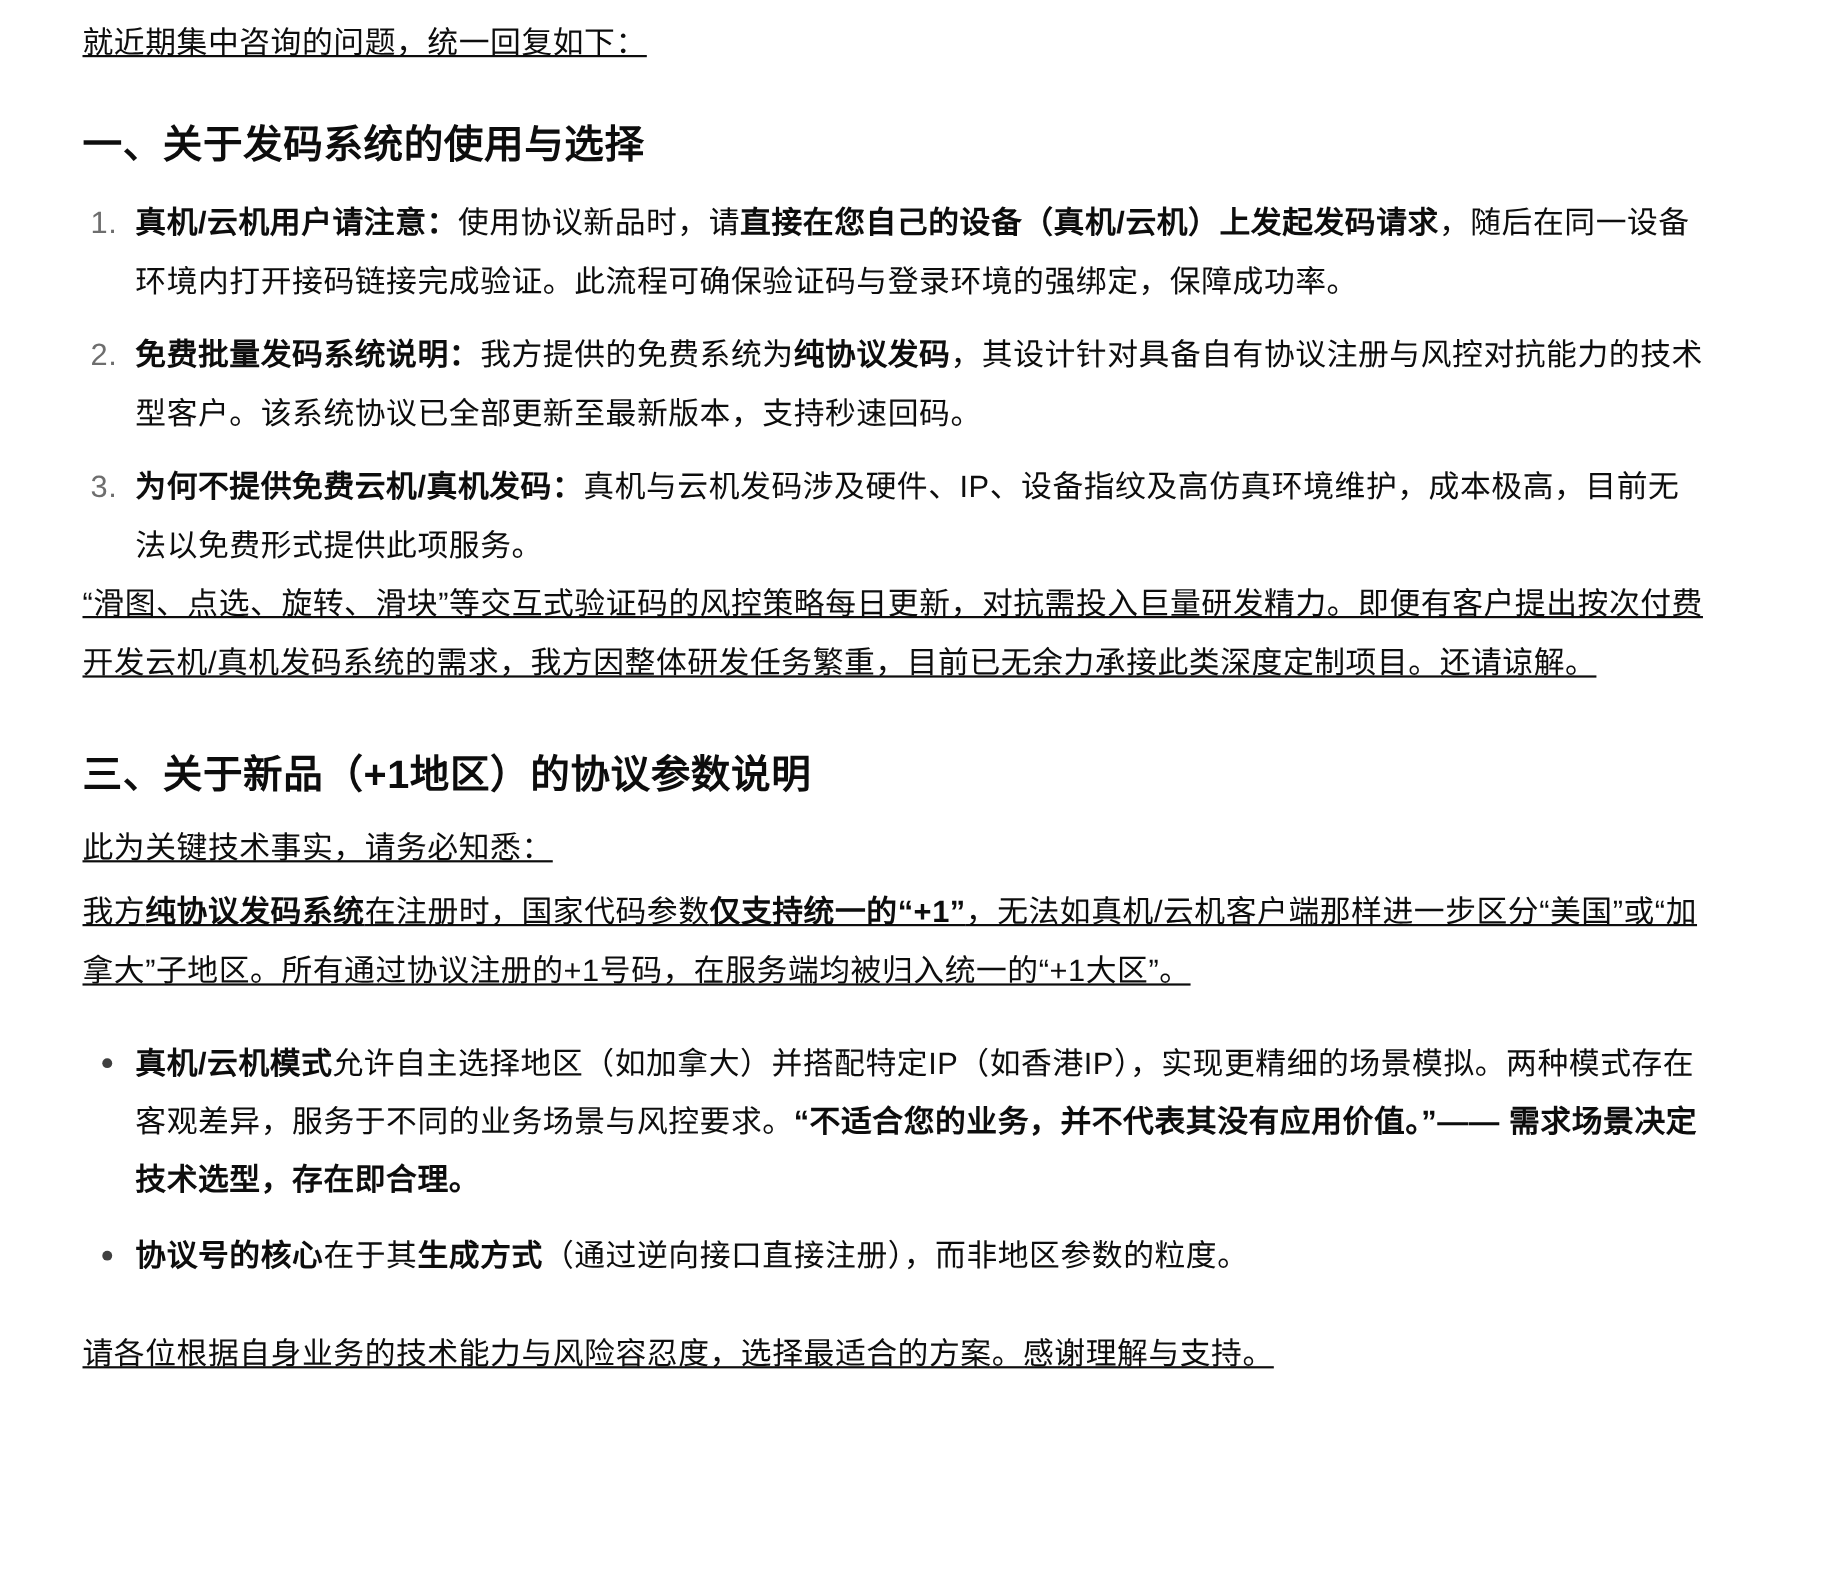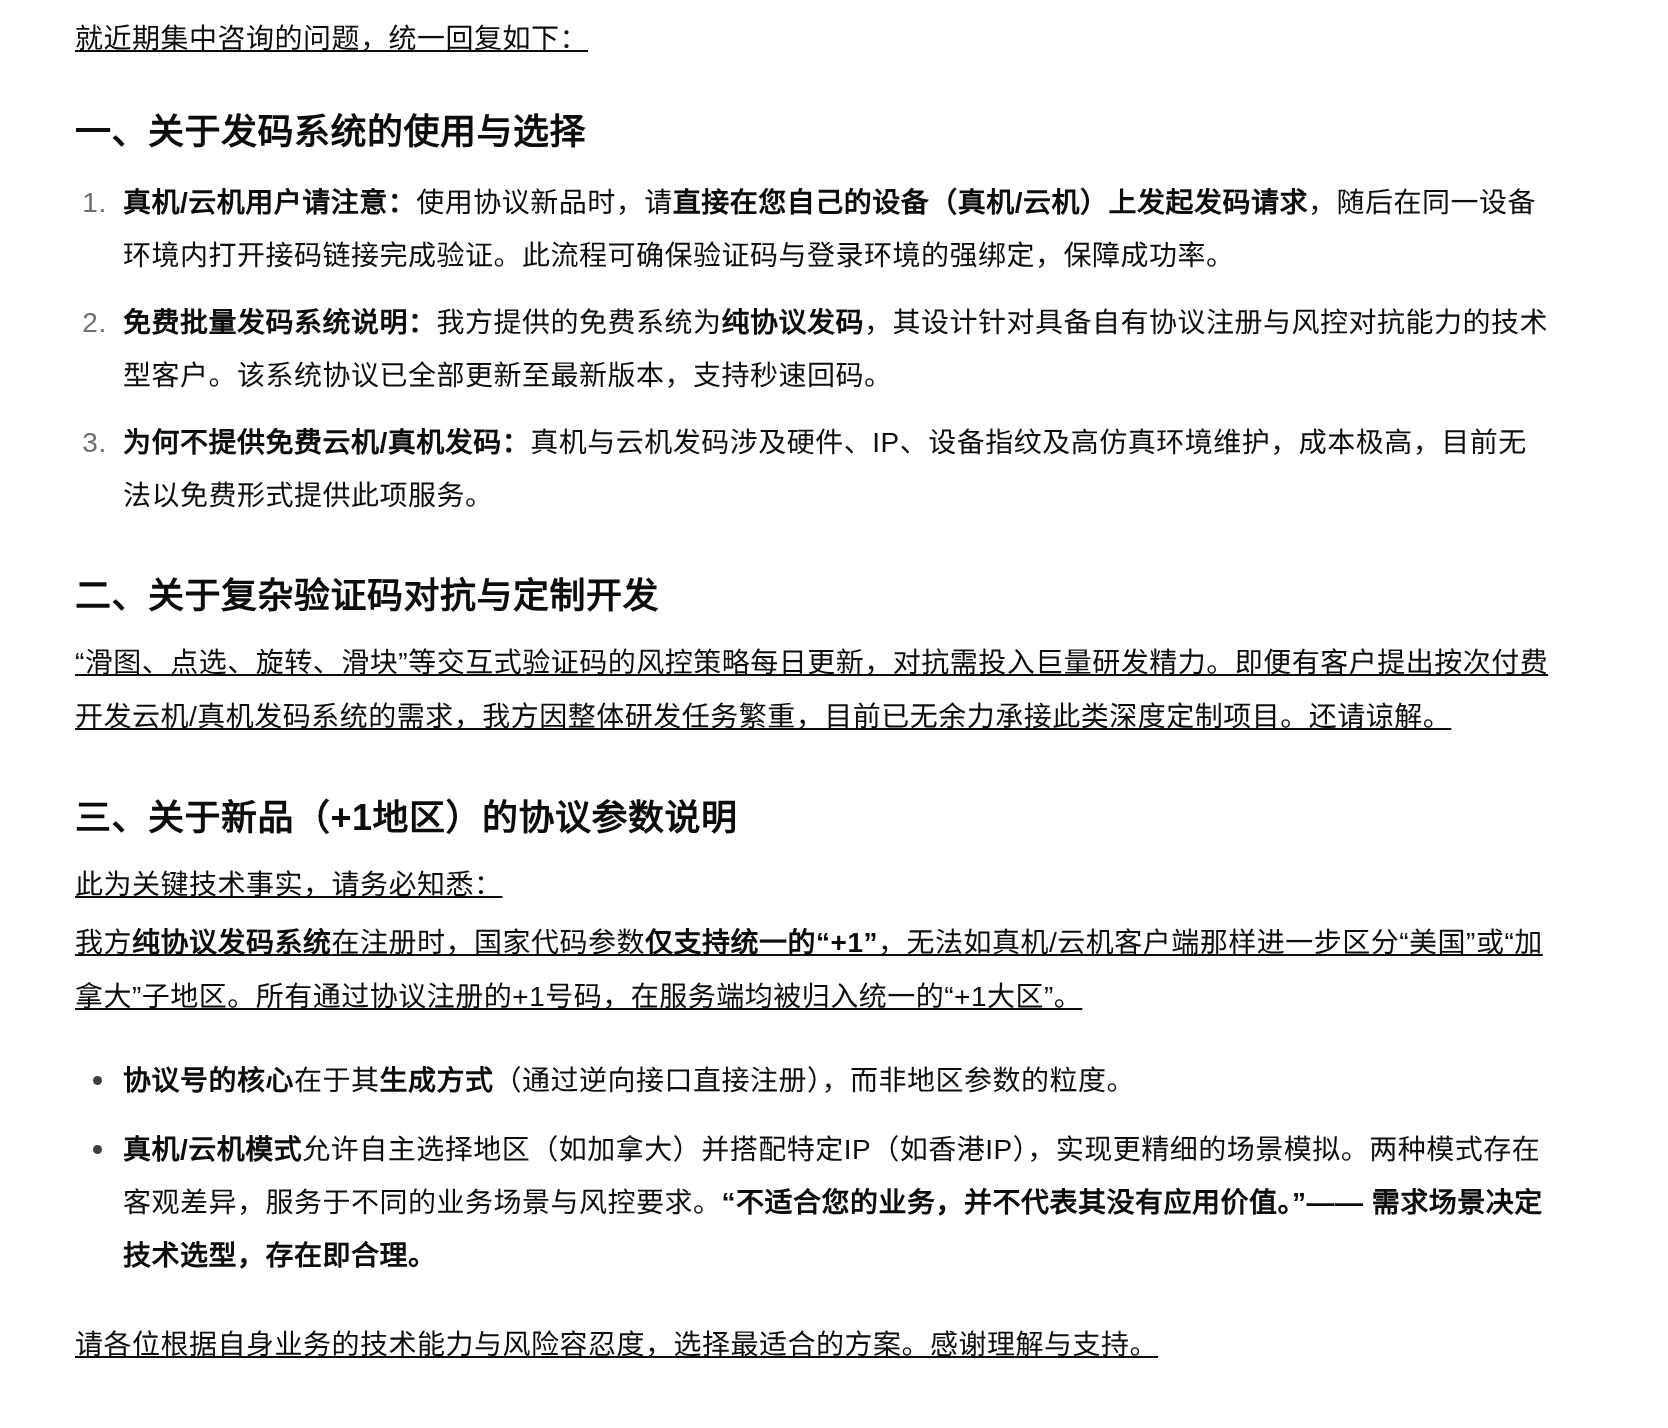--- a/index.html
+++ b/index.html
@@ -84,30 +84,29 @@
   <p class="intro"><span>就近期集中咨询的问题，统一回复如下：</span></p>
 
   <h3>一、关于发码系统的使用与选择</h3>
 
   <ol class="numbered">
     <li><strong>真机/云机用户请注意：</strong><span>使用协议新品时，请</span><strong>直接在您自己的设备（真机/云机）上发起发码请求</strong><span>，随后在同一设备环境内打开接码链接完成验证。此流程可确保验证码与登录环境的强绑定，保障成功率。</span></li>
     <li><strong>免费批量发码系统说明：</strong><span>我方提供的免费系统为</span><strong>纯协议发码</strong><span>，其设计针对具备自有协议注册与风控对抗能力的技术型客户。该系统协议已全部更新至最新版本，支持秒速回码。</span></li>
     <li><strong>为何不提供免费云机/真机发码：</strong><span>真机与云机发码涉及硬件、IP、设备指纹及高仿真环境维护，成本极高，目前无法以免费形式提供此项服务。</span></li>
   </ol>
 
-  <h3 class="mid">二、关于复杂验证码对抗与定制开发</h3>
 
   <p><span>“滑图、点选、旋转、滑块”等交互式验证码的风控策略每日更新，对抗需投入巨量研发精力。即便有客户提出按次付费开发云机/真机发码系统的需求，我方因整体研发任务繁重，目前已无余力承接此类深度定制项目。还请谅解。</span></p>
 
   <h3 class="mid">三、关于新品（+1地区）的协议参数说明</h3>
 
   <p><span>此为关键技术事实，请务必知悉：</span></p>
 
   <p class="tight"><span>我方</span><strong>纯协议发码系统</strong><span>在注册时，国家代码参数</span><strong>仅支持统一的“+1”</strong><span>，无法如真机/云机客户端那样进一步区分“美国”或“加拿大”子地区。所有通过协议注册的+1号码，在服务端均被归入统一的“+1大区”。</span></p>
 
   <ul class="bullets">
+    <li><strong>真机/云机模式</strong><span>允许自主选择地区（如加拿大）并搭配特定IP（如香港IP），实现更精细的场景模拟。两种模式存在客观差异，服务于不同的业务场景与风控要求。</span><strong>“不适合您的业务，并不代表其没有应用价值。”—— 需求场景决定技术选型，存在即合理。</strong></li>
     <li><strong>协议号的核心</strong><span>在于其</span><strong>生成方式</strong><span>（通过逆向接口直接注册），而非地区参数的粒度。</span></li>
-    <li><strong>真机/云机模式</strong><span>允许自主选择地区（如加拿大）并搭配特定IP（如香港IP），实现更精细的场景模拟。两种模式存在客观差异，服务于不同的业务场景与风控要求。</span><strong>“不适合您的业务，并不代表其没有应用价值。”—— 需求场景决定技术选型，存在即合理。</strong></li>
   </ul>
 
   <p class="closing"><span>请各位根据自身业务的技术能力与风险容忍度，选择最适合的方案。感谢理解与支持。</span></p>
 
 </main>
 
 </body></html>

